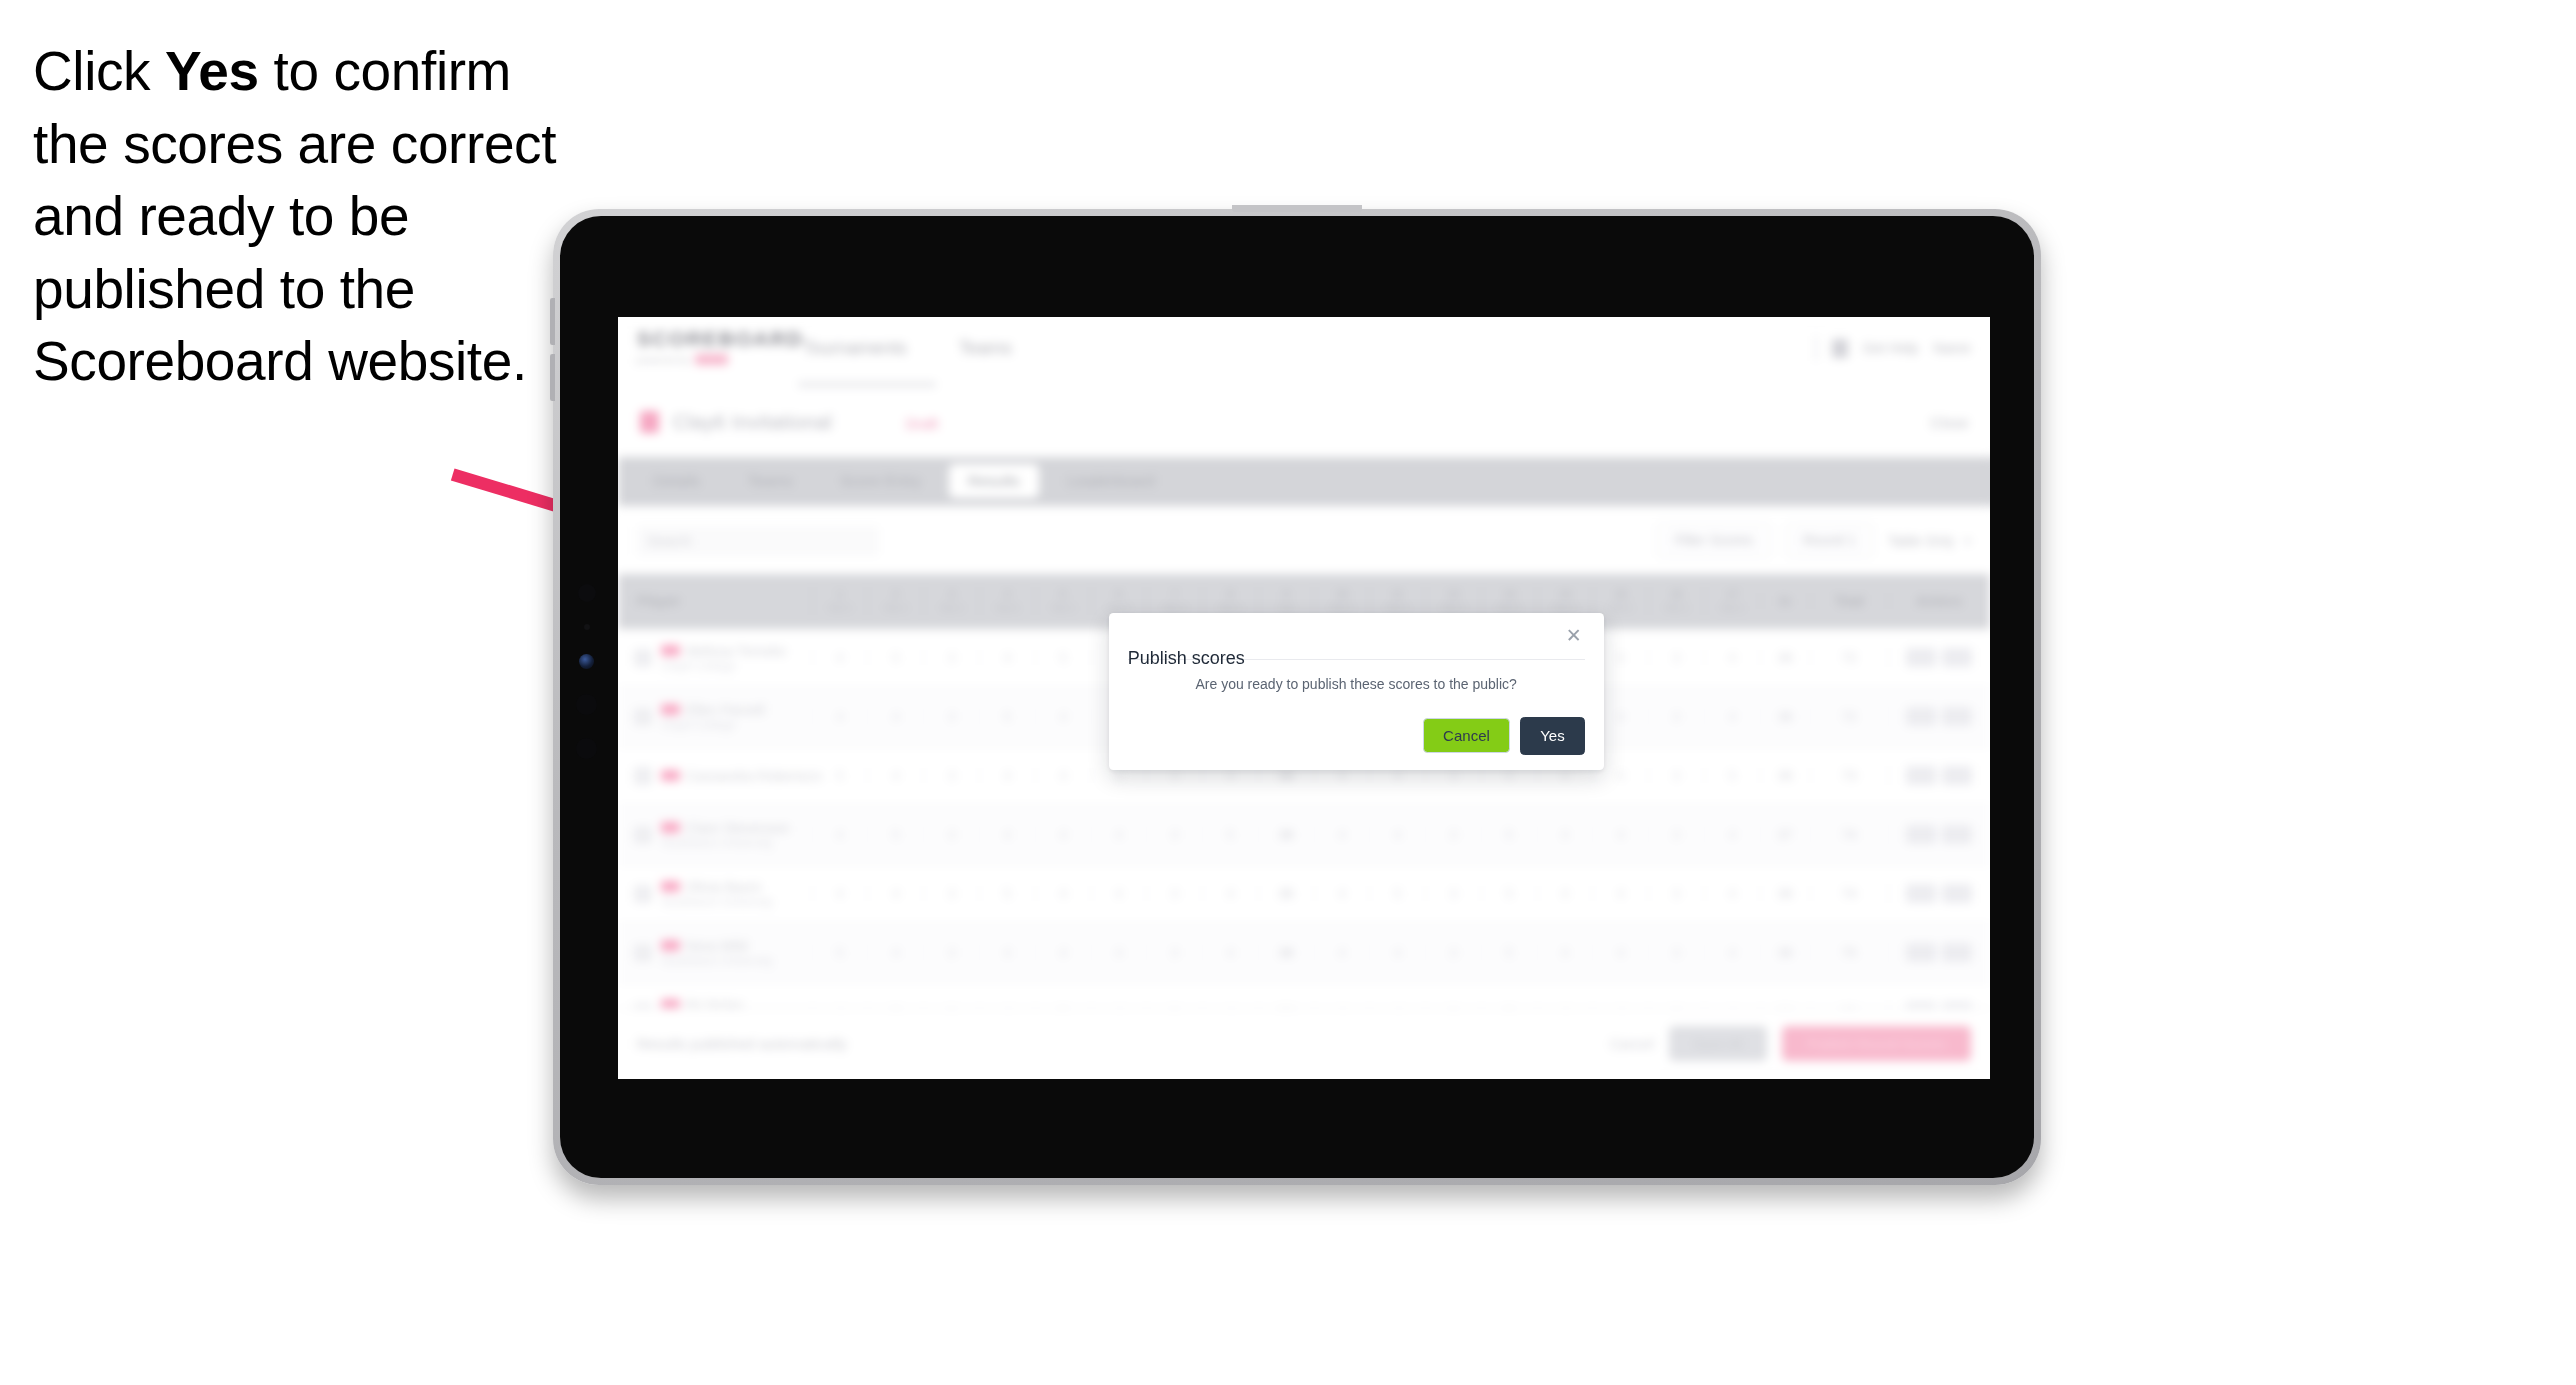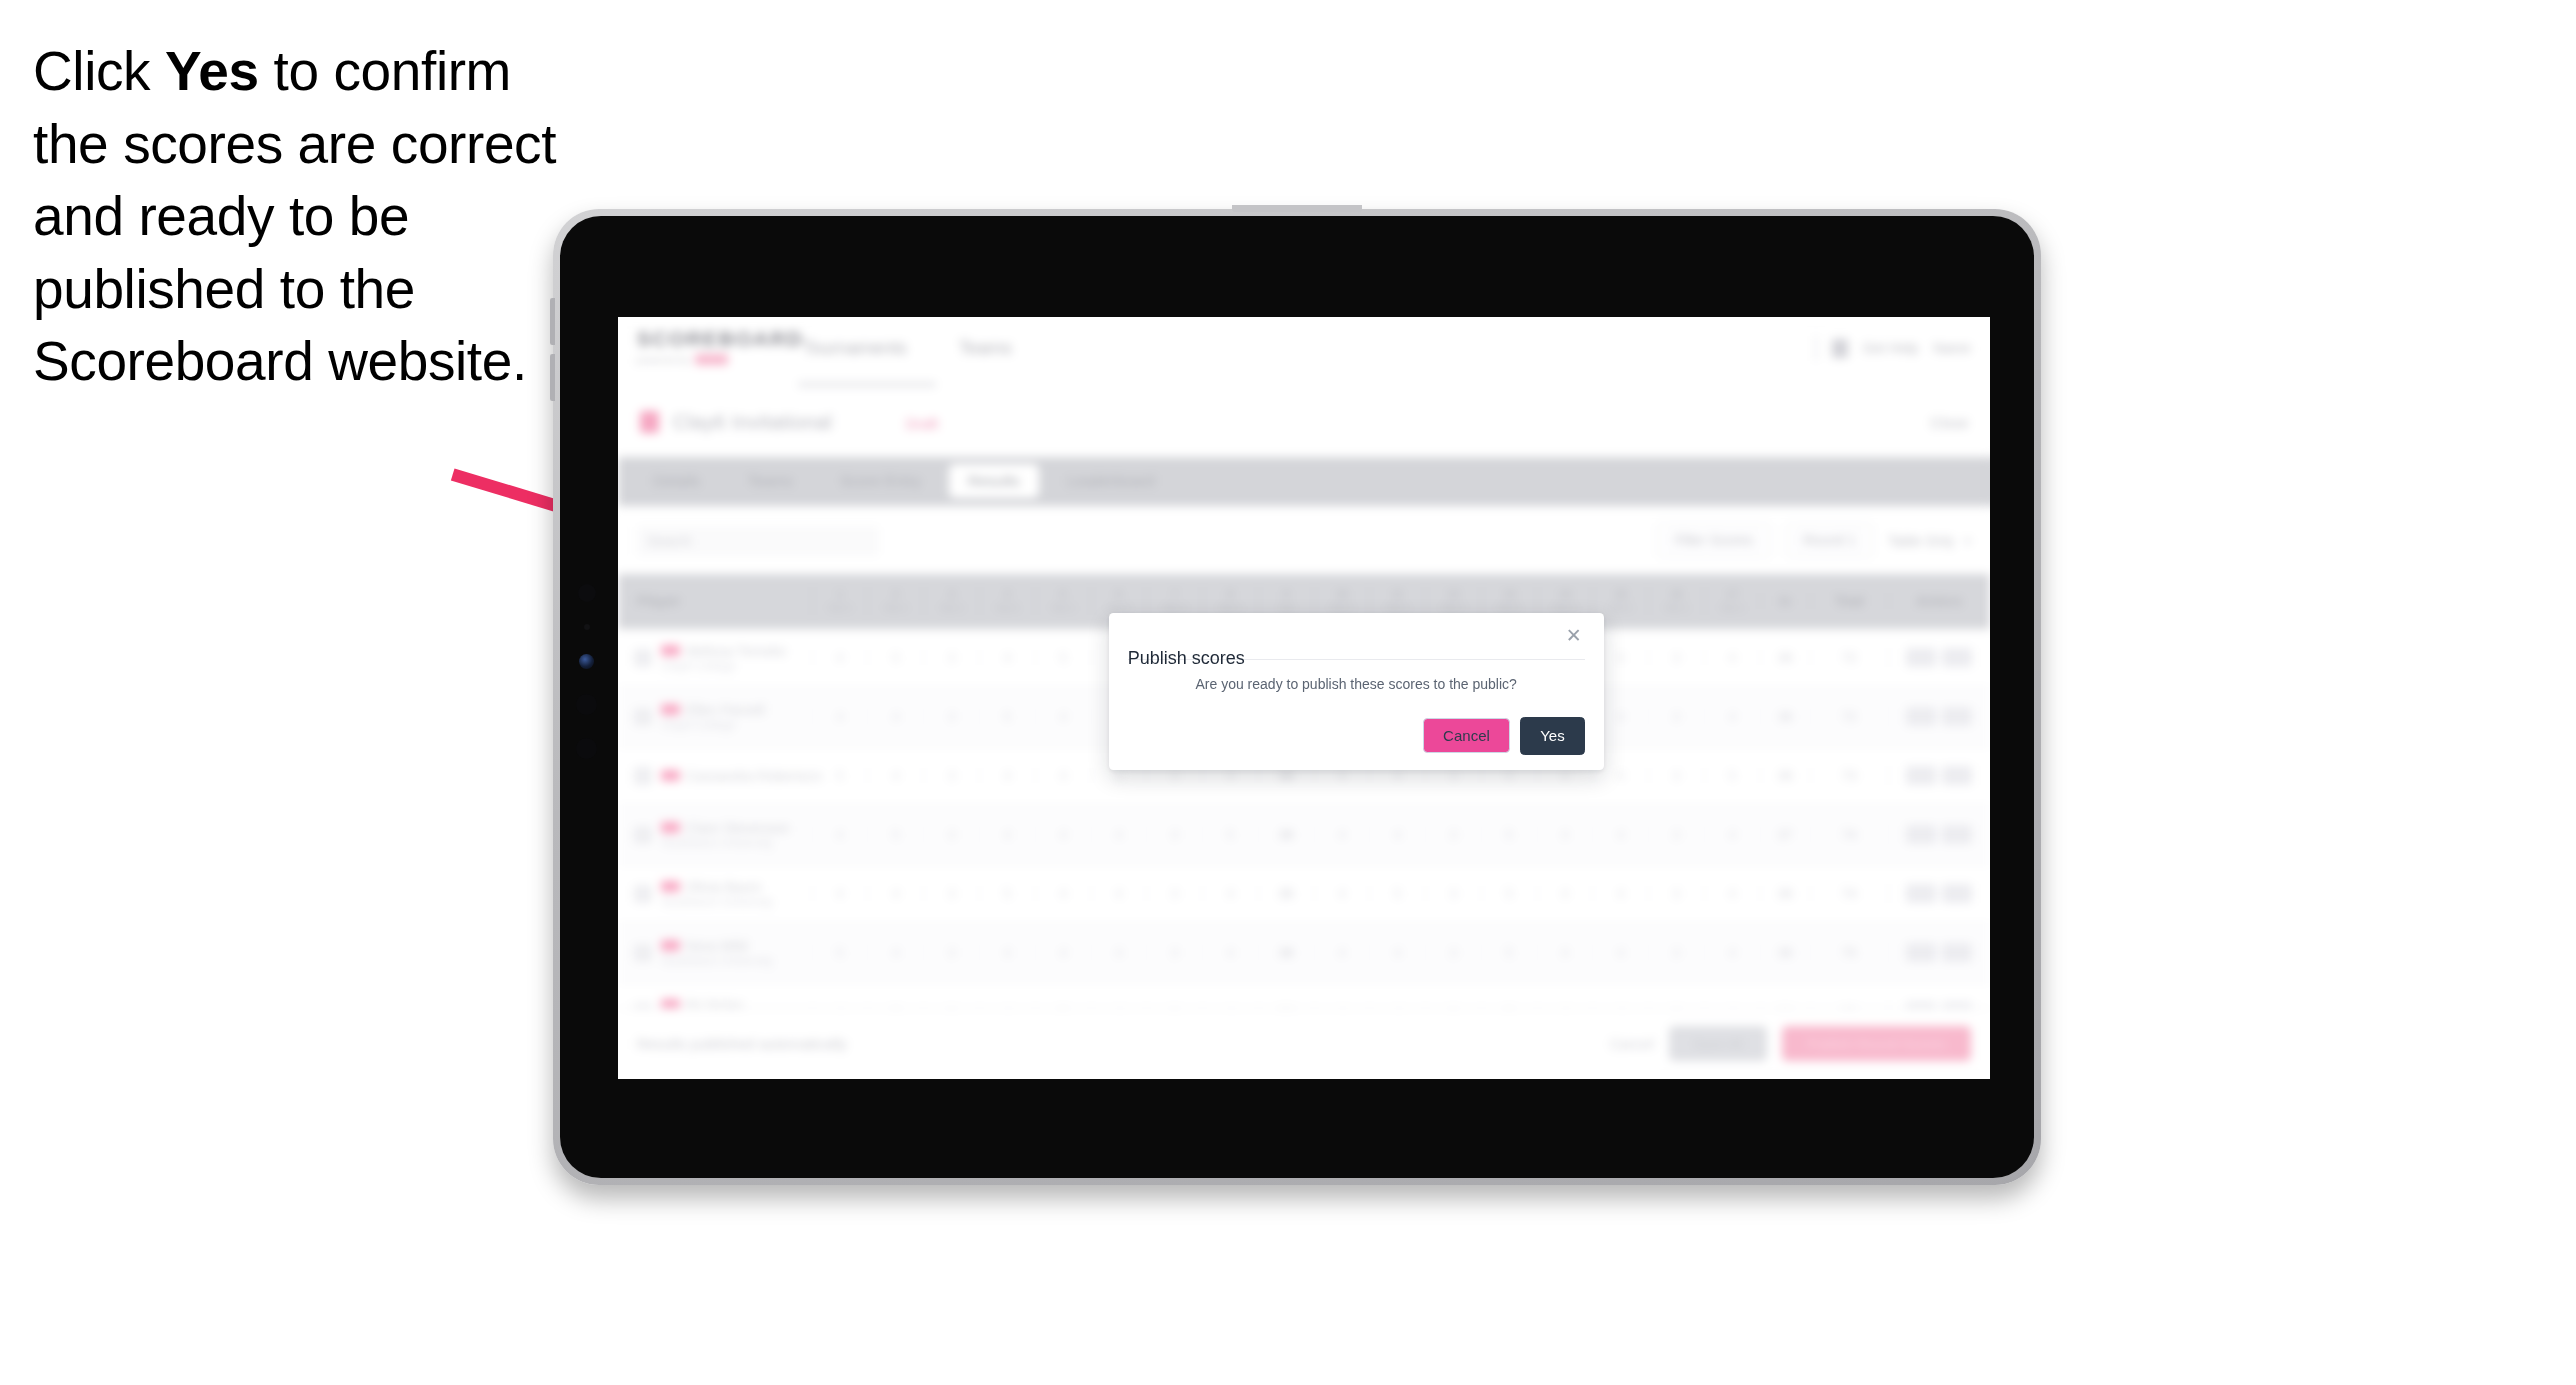--- a/index.html
+++ b/index.html
@@ -305,21 +305,21 @@
     font-size: 19px; color: #9aa1ab; cursor: pointer; user-select: none;
   }
   .modal-body { padding: 16.3px 19px 0 19px; }
   .modal-text { font-size: 14px; color: #5b6472; text-align: center; }
   .modal-foot {
     position: absolute; right: 19px; bottom: 15px;
     display: flex; align-items: center; gap: 10.4px;
   }
   .btn-cancel {
     padding: 8px 19px; border: 0.7px solid #cdd7e6; border-radius: 4.4px;
-    background: #ec4899; font-size: 15px; color: #2e3b4e;
+    background: #84cc16; font-size: 15px; color: #2e3b4e;
     font-family: "Liberation Sans", sans-serif; cursor: pointer;
   }
   .btn-yes {
     padding: 9.6px 19px; border: 0.7px solid #2c3a4b; border-radius: 4.4px;
     background: #2c3a4b; font-size: 15px; color: #ffffff;
     font-family: "Liberation Sans", sans-serif; cursor: pointer;
   }
 </style>
 </head>
 <body>

